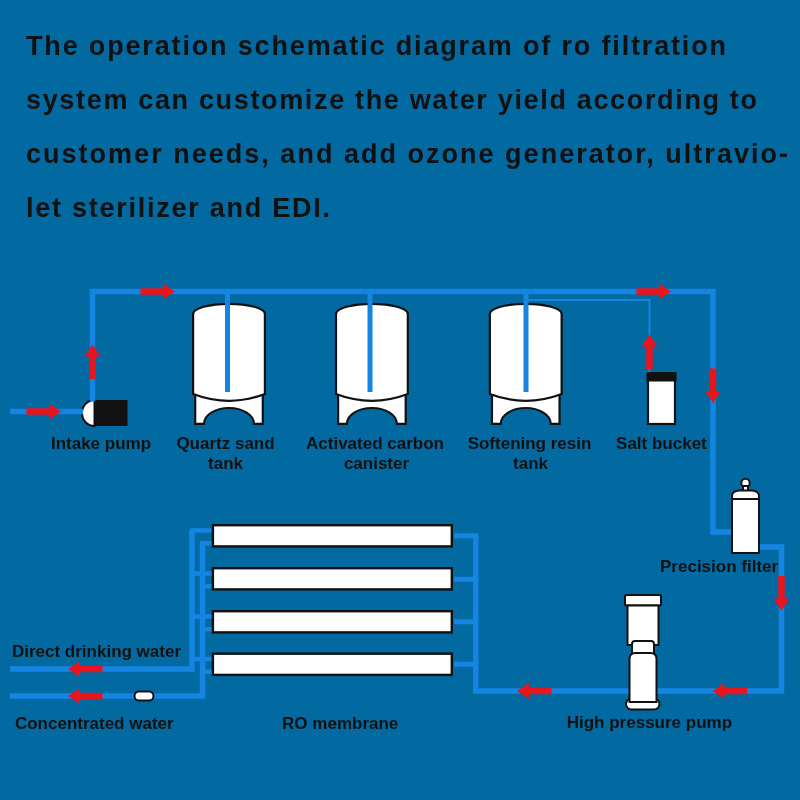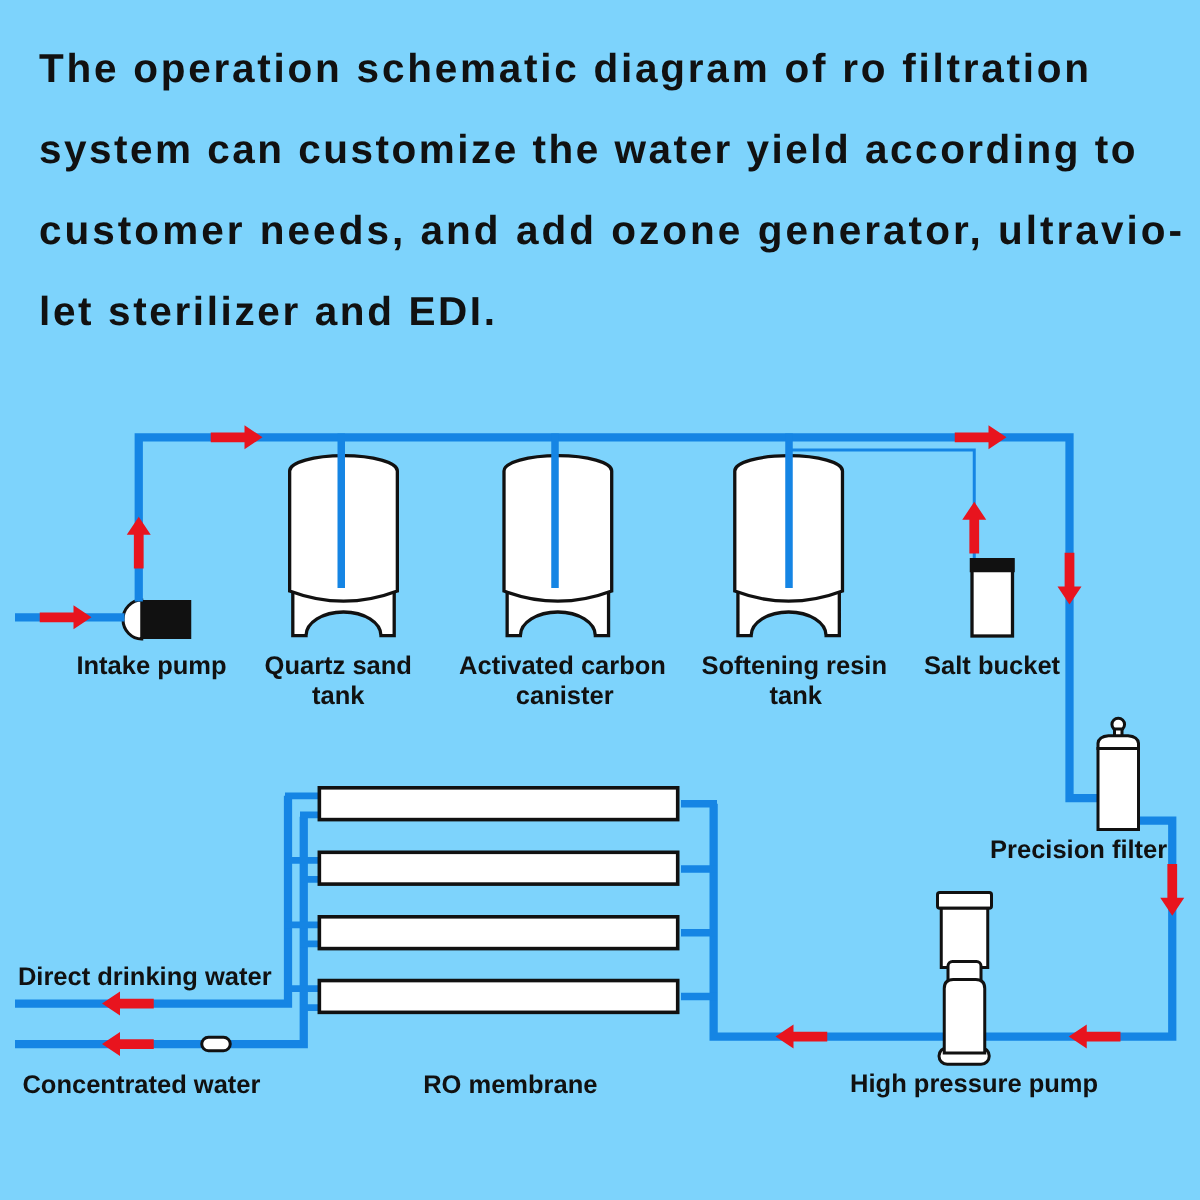--- a/index.html
+++ b/index.html
@@ -1,16 +1,16 @@
 <!DOCTYPE html>
 <html><head>
 <meta charset="utf-8">
 <style>
 html,body{margin:0;padding:0;background:#ffffff;}
-#page{position:relative;width:800px;height:800px;background:#7dd3fc;overflow:hidden;}
+#page{position:relative;width:800px;height:800px;background:#0369a1;overflow:hidden;}
 svg{position:absolute;left:0;top:0;}
 .hdr{font-family:"Liberation Sans",sans-serif;font-weight:bold;font-size:27px;fill:#111111;}
 .lbl{font-family:"Liberation Sans",sans-serif;font-weight:bold;font-size:17px;fill:#111111;}
 </style>
 </head>
 <body>
 <div id="page">
 <svg width="800" height="800" viewBox="0 0 800 800">
 <defs>
 <path id="ar" d="M0 0 L12 -8 L12 -3.25 L34.5 -3.25 L34.5 3.25 L12 3.25 L12 8 Z" fill="#e8141e"></path>

